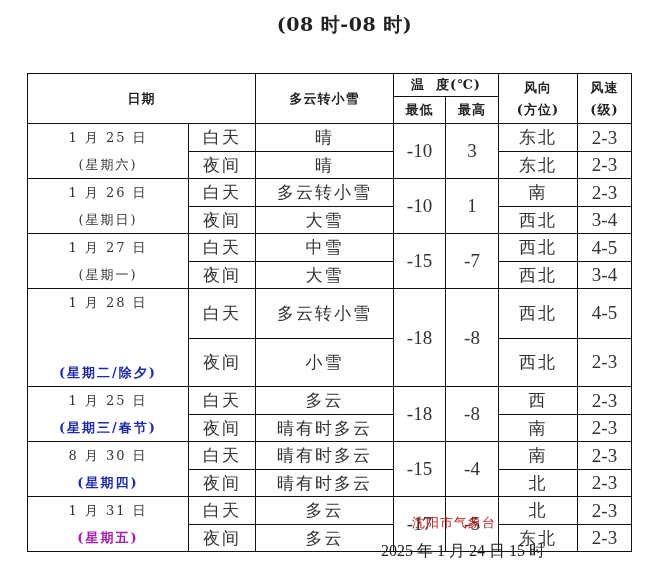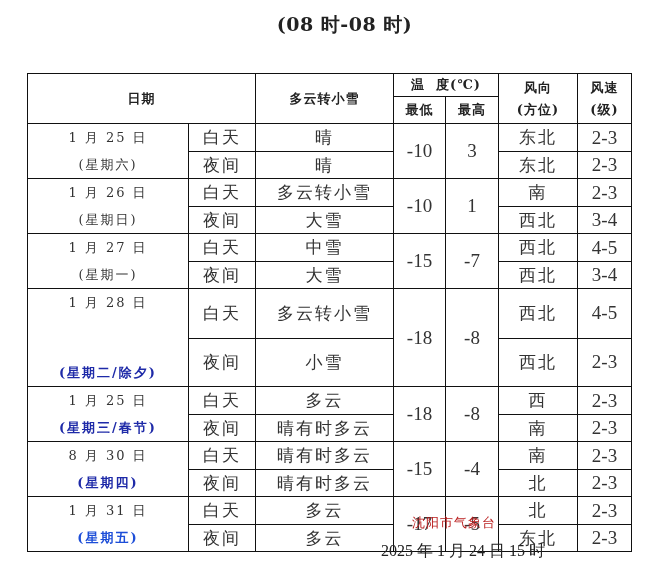--- a/index.html
+++ b/index.html
@@ -167,21 +167,21 @@
   <tr style="height:27px">
     <td>夜间</td>
     <td>晴有时多云</td>
     <td>北</td>
     <td class="num">2-3</td>
   </tr>
 
   <tr style="height:28px">
     <td class="date" rowspan="2">
       <span class="date-line">1 月 31 日</span>
-      <span class="date-line wk-blue" style="color: #1d4ed8;">(星期五)</span>
+      <span class="date-line wk-blue" style="color: #a21caf;">(星期五)</span>
     </td>
     <td>白天</td>
     <td>多云</td>
     <td class="num" rowspan="2">-17</td>
     <td class="num" rowspan="2">-5</td>
     <td>北</td>
     <td class="num">2-3</td>
   </tr>
   <tr style="height:27px">
     <td>夜间</td>

